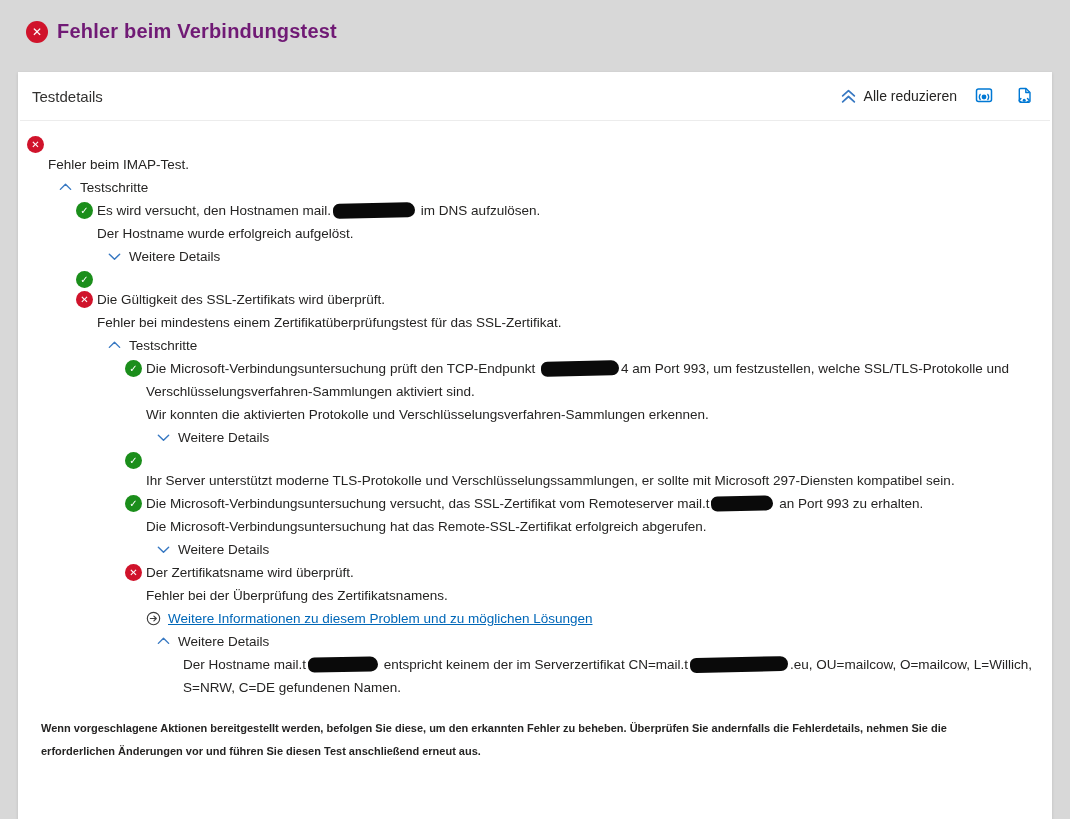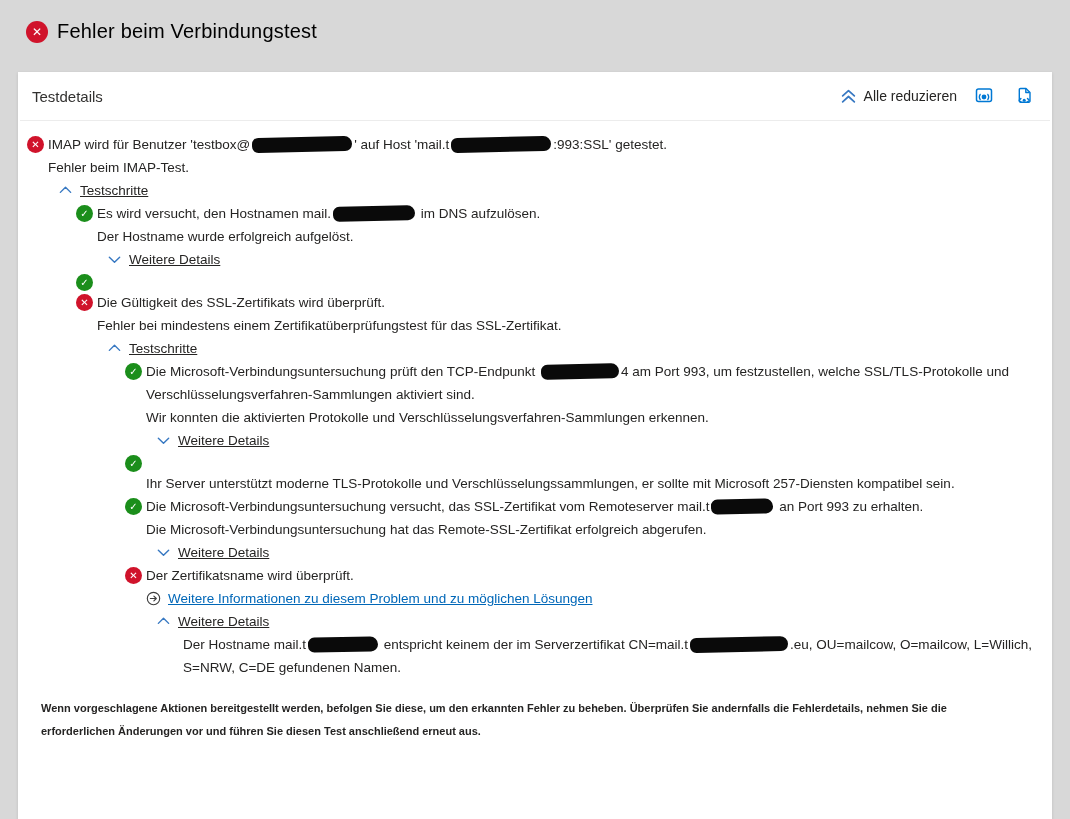--- a/index.html
+++ b/index.html
@@ -14,21 +14,21 @@
   
   .page-header {
     display:flex; align-items:center; gap:9px;
     padding:13px 0 0 26px; height:50px;
   }
   .page-header .big-error {
     width:22px; height:22px; border-radius:50%;
     background:#d0132b; color:#fff; font-size:12px; font-weight:700;
     display:flex; align-items:center; justify-content:center; flex:0 0 auto;
   }
-  .page-title { font-size:20px; font-weight:400; color:#000000; letter-spacing:.2px; }
+  .page-title { font-size:20px; font-weight:700; color:#701a75; letter-spacing:.2px; }
 
   
   .card {
     position:absolute; left:18px; top:52px; width:1034px; height:751px;
     background:#fff; box-shadow:0 1px 3px rgba(0,0,0,.12);
     display:flex; flex-direction:column;margin-top:20px;
   }
   .card-header {
     height:48px; display:flex; align-items:center;
     padding:0 16px 0 14px; flex:0 0 auto;
@@ -54,21 +54,21 @@
     width:17px; height:17px; border-radius:50%; flex:0 0 auto;
     color:#fff; font-size:10px; font-weight:700;
     display:flex; align-items:center; justify-content:center;
     margin:3px 4px 0 0;
   }
   .status-ico.err { background:#d0132b; }
   .status-ico.ok  { background:#1b8e1b; }
   .node-body { padding-left:21px; }
   .toggle-row {
     display:flex; align-items:center; gap:7px;
-    padding-left:10px; cursor:pointer;text-decoration:underline;
+    padding-left:10px; cursor:pointer;
   }
   .toggle-row .chev { display:flex; align-items:center; flex:0 0 15px; }
   .children { padding-left:28px; }
   .detail-text { padding-left:37px; }
   .link-row { display:flex; align-items:center; gap:7px; }
   .link-row a { color:#0067b8; text-decoration:underline;text-align:right; }
   .redact {
     display:inline-block; height:15px; background:#0a0a0a;
     border-radius:8px 10px 9px 8px; vertical-align:-3px;
     transform:rotate(-1.2deg); margin:0 2px;
@@ -121,21 +121,20 @@
       </button>
     </div>
   </div>
   <div class="divider"></div>
 
   <div class="card-body">
     <div id="tree-root">
         <div>
           <div class="row title-row">
             <span class="status-ico err">✕</span>
-            <span>IMAP wird für Benutzer 'testbox@<span class="redact" style="width: 100px;"></span>' auf Host 'mail.t<span class="redact" style="width: 100px;"></span>:993:SSL' getestet.</span>
           </div>
           <div class="node-body">
             <div class="row">Fehler beim IMAP-Test.</div>
             <div class="row toggle-row">
               <span class="chev">
                 <svg width="15" height="15" viewBox="0 0 16 16" fill="none" stroke="#3778c2" stroke-width="1.5" stroke-linecap="round" stroke-linejoin="round">
                   <path d="M2.5 10 L8 4.5 L13.5 10"></path>
                 </svg>
               </span>
               <span>Testschritte</span>
@@ -194,21 +193,21 @@
                           </span>
                           <span>Weitere Details</span>
                         </div>
                       </div>
                     </div>
                     <div>
                       <div class="row title-row">
                         <span class="status-ico ok">✓</span>
                       </div>
                       <div class="node-body">
-                        <div class="row">Ihr Server unterstützt moderne TLS-Protokolle und Verschlüsselungssammlungen, er sollte mit Microsoft 257-Diensten kompatibel sein.</div>
+                        <div class="row">Ihr Server unterstützt moderne TLS-Protokolle und Verschlüsselungssammlungen, er sollte mit Microsoft 297-Diensten kompatibel sein.</div>
                       </div>
                     </div>
                     <div>
                       <div class="row title-row">
                         <span class="status-ico ok">✓</span>
                         <span>Die Microsoft-Verbindungsuntersuchung versucht, das SSL-Zertifikat vom Remoteserver mail.t<span class="redact" style="width: 62px;"></span> an Port 993 zu erhalten.</span>
                       </div>
                       <div class="node-body">
                         <div class="row">Die Microsoft-Verbindungsuntersuchung hat das Remote-SSL-Zertifikat erfolgreich abgerufen.</div>
                         <div class="row toggle-row">
@@ -220,20 +219,21 @@
                           <span>Weitere Details</span>
                         </div>
                       </div>
                     </div>
                     <div>
                       <div class="row title-row">
                         <span class="status-ico err">✕</span>
                         <span>Der Zertifikatsname wird überprüft.</span>
                       </div>
                       <div class="node-body">
+                        <div class="row">Fehler bei der Überprüfung des Zertifikatsnamens.</div>
                         <div class="row link-row">
                           <span>
                             <svg width="15" height="15" viewBox="0 0 16 16" fill="none" stroke="#3c3c3c" stroke-width="1.2">
                               <circle cx="8" cy="8" r="6.6"></circle>
                               <path d="M4.6 8 h6 M8.4 5.4 L11 8 L8.4 10.6" stroke-linecap="round" stroke-linejoin="round"></path>
                             </svg>
                           </span>
                           <a href="#">Weitere Informationen zu diesem Problem und zu möglichen Lösungen</a>
                         </div>
                         <div class="row toggle-row">

